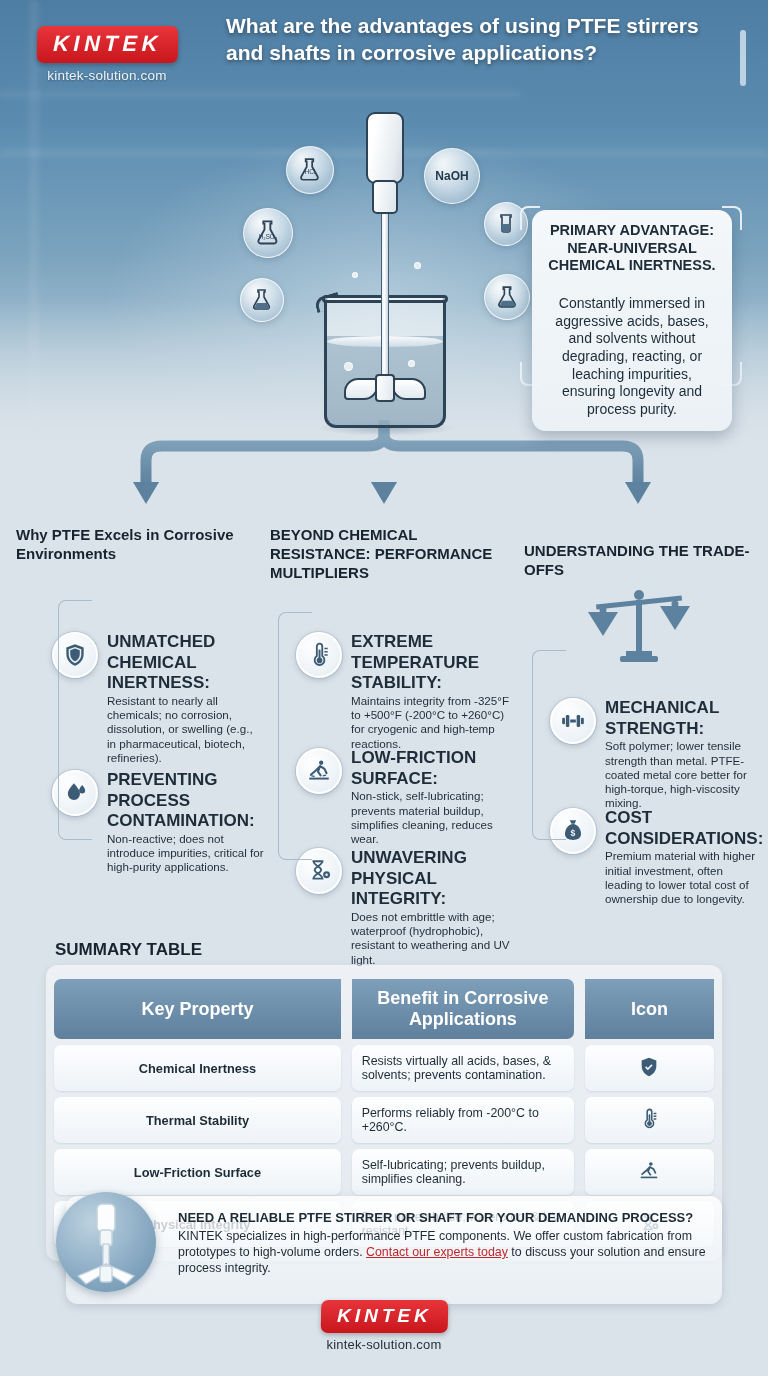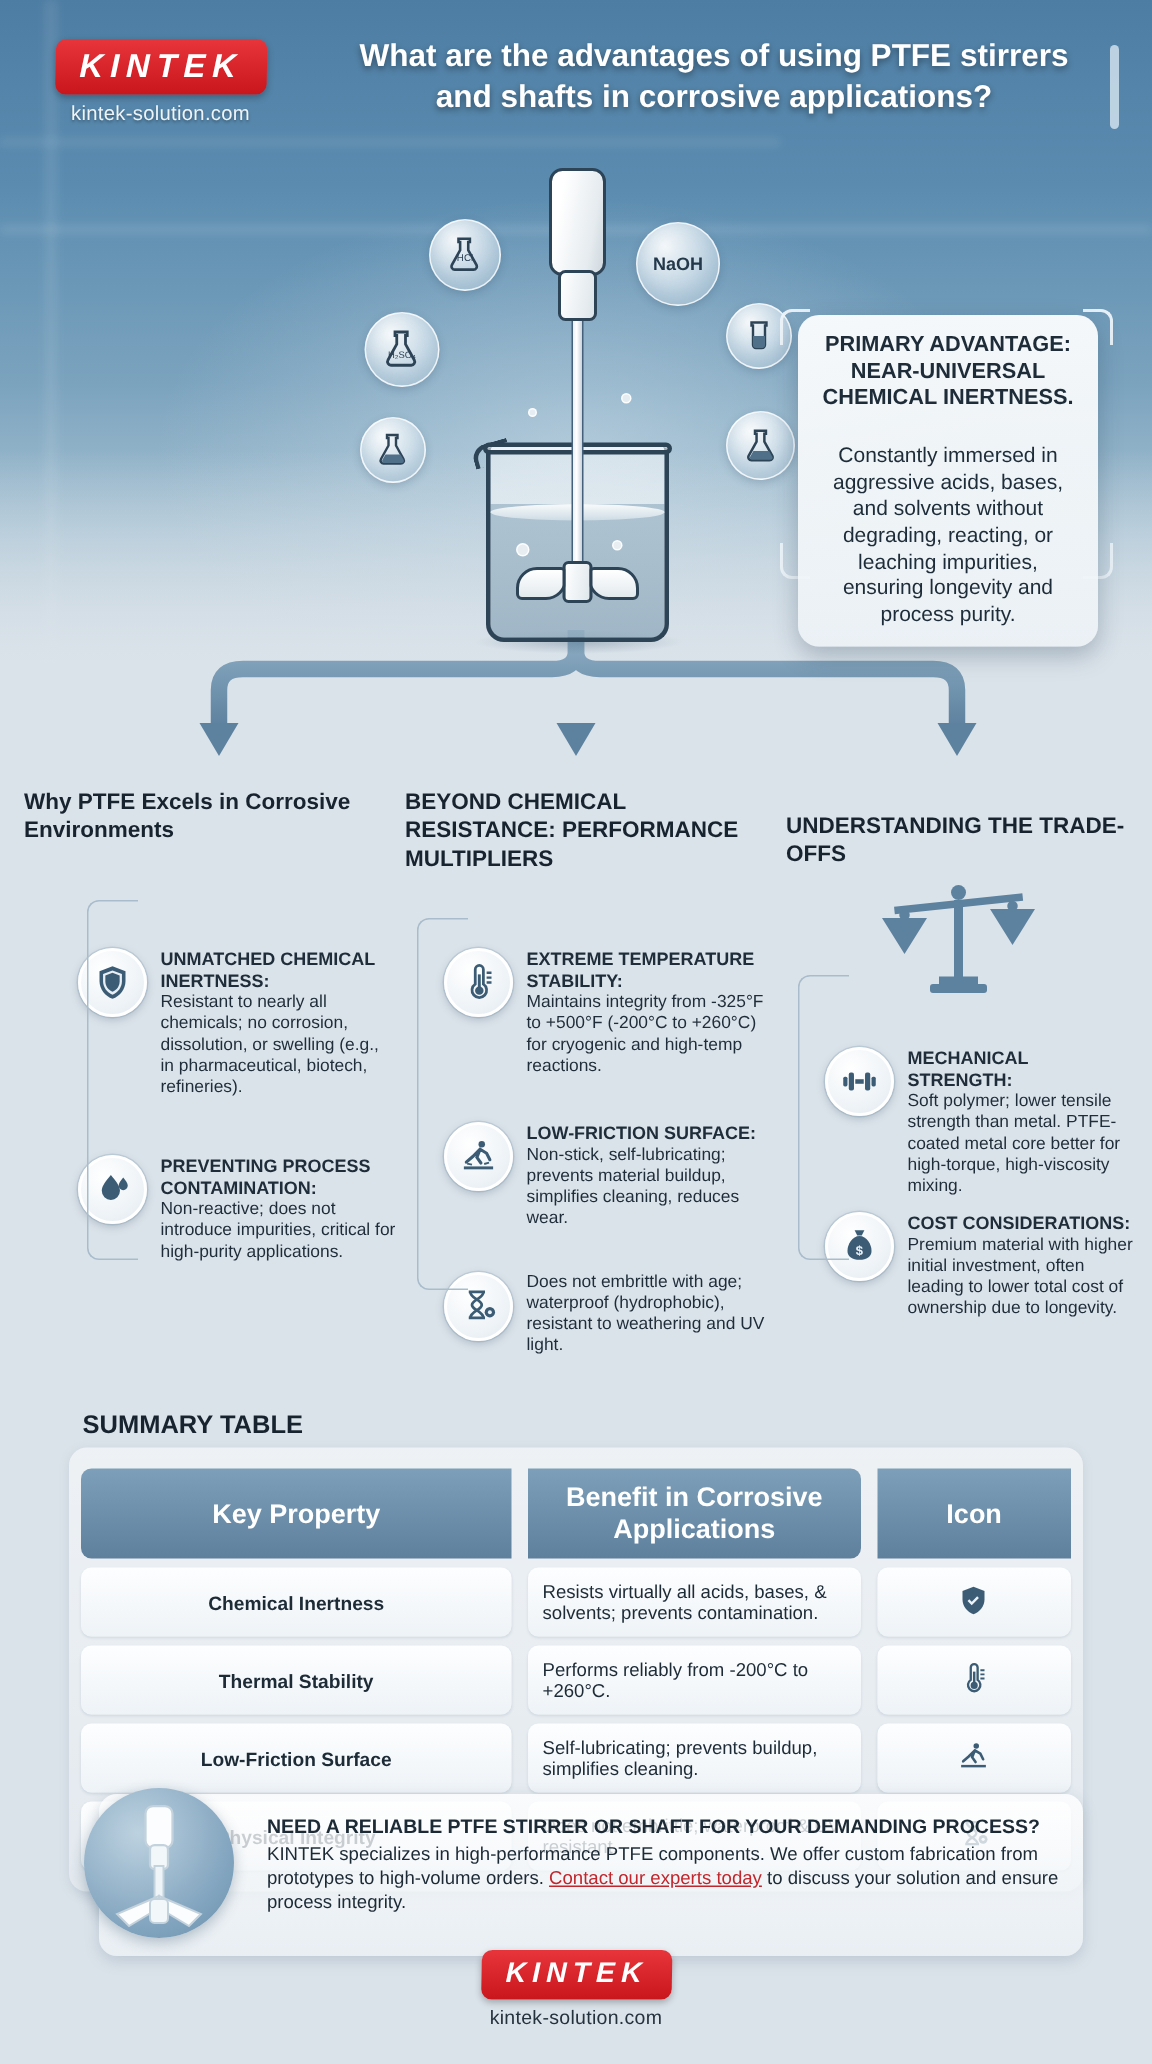--- a/index.html
+++ b/index.html
@@ -40,21 +40,21 @@
     transform: skewX(-1deg);
   }
   .logo-badge span {
     color:#fff; font-weight:bold; font-size:22px; letter-spacing:4.5px;
     font-style: italic; font-family:"Liberation Sans", sans-serif;
   }
   .logo-url { margin-top:5px; color:#eef4f8; font-size:13.5px; letter-spacing:.2px;
     text-shadow:0 1px 2px rgba(0,0,0,.35); }
 
   .hero-title {
-    position:absolute; right:42px; top:24px; width:500px; text-align:center;
+    position:absolute; right:42px; top:12px; width:500px; text-align:left;
     color:#fff; font-size:21px; font-weight:bold; line-height:1.3;
     text-shadow: 0 2px 4px rgba(0,0,0,.4); z-index:6;
   }
   .title-bar { position:absolute; right:22px; top:30px; width:6px; height:56px;
     background:#cfe0ec; border-radius:3px; z-index:6; opacity:.85;}
 
   
   .beaker-stage { position:absolute; left:300px; top:112px; width:170px; height:310px; z-index:4; }
   .motor { position:absolute; left:66px; top:0; width:38px; height:72px;
     background:linear-gradient(100deg,#fff 20%,#e5ebef 75%,#cfd8de);
@@ -132,21 +132,21 @@
 
   .item { position:absolute; display:flex; gap:9px; align-items:flex-start; }
   .ic {
     flex:0 0 auto; width:46px; height:46px; border-radius:50%;
     background: radial-gradient(circle at 36% 30%, #ffffff, #eef3f7 65%, #dfe8ee);
     border:2px solid #fff;
     box-shadow: 0 2px 6px rgba(45,70,95,.25), 0 0 0 1px rgba(150,175,195,.35);
     display:flex; align-items:center; justify-content:center;
   }
   .itxt { font-size:11.6px; line-height:1.22; color:#1e2d39; }
-  .itxt .t { font-weight:bold; font-size:12px; display:block; }
+  .itxt .t { font-weight:bold; font-size:17px; display:block; }
 
   
   .summary-title{ position:absolute; left:55px; top:940px; font-size:17px; font-weight:bold; color:#17242f; }
   .tbl-wrap{ position:absolute; left:46px; top:965px; width:676px;
     background:linear-gradient(180deg, rgba(255,255,255,.52), rgba(255,255,255,.22));
     border-radius:12px; padding:8px; box-shadow:0 2px 8px rgba(60,90,115,.12); }
   table{ border-collapse:separate; border-spacing:0 6px; width:100%; }
   thead th{ background:linear-gradient(180deg,#7d9fb9,#5e809d); color:#fff; font-size:18px;
     font-weight:bold; padding:9px 8px; text-align:center; }
   thead th:nth-child(1){ border-radius:7px 0 0 7px; width:160px; }
@@ -341,20 +341,21 @@
   <div class="item" style="left:296px; top:848px; width:216px;">
     <div class="ic">
       <svg width="26" height="26" viewBox="0 0 24 24">
           <path d="M6 3h10M6 19h10M7 3c0 4 7 5 7 8s-7 4-7 8" fill="none" stroke="#3b5c74" stroke-width="1.7"></path>
           <path d="M15 3c0 4-7 5-7 8s7 4 7 8" fill="none" stroke="#3b5c74" stroke-width="1.7"></path>
           <circle cx="19" cy="15.5" r="3.2" fill="#3b5c74"></circle>
           <circle cx="19" cy="15.5" r="1.2" fill="#eef3f7"></circle>
         </svg>
     </div>
     <div class="itxt">
+      <span class="t">UNWAVERING PHYSICAL INTEGRITY:</span>
       <span>Does not embrittle with age; waterproof (hydrophobic), resistant to weathering and UV light.</span>
     </div>
   </div>
 
   <div style="position:absolute; left:580px; top:588px;">
     <svg width="118" height="84" viewBox="0 0 118 84">
       <g fill="#5d829f">
         <circle cx="59" cy="7" r="5"></circle>
         <rect x="56" y="12" width="6" height="56"></rect>
         <rect x="16" y="12" width="86" height="5" transform="rotate(-6 59 14)"></rect>

